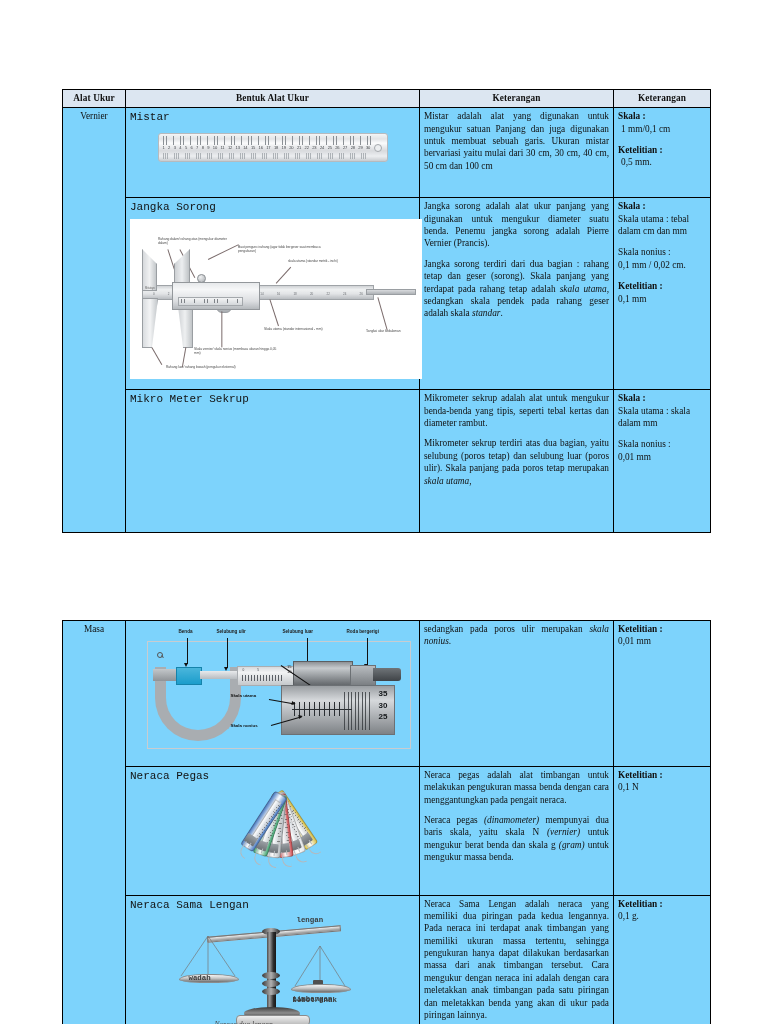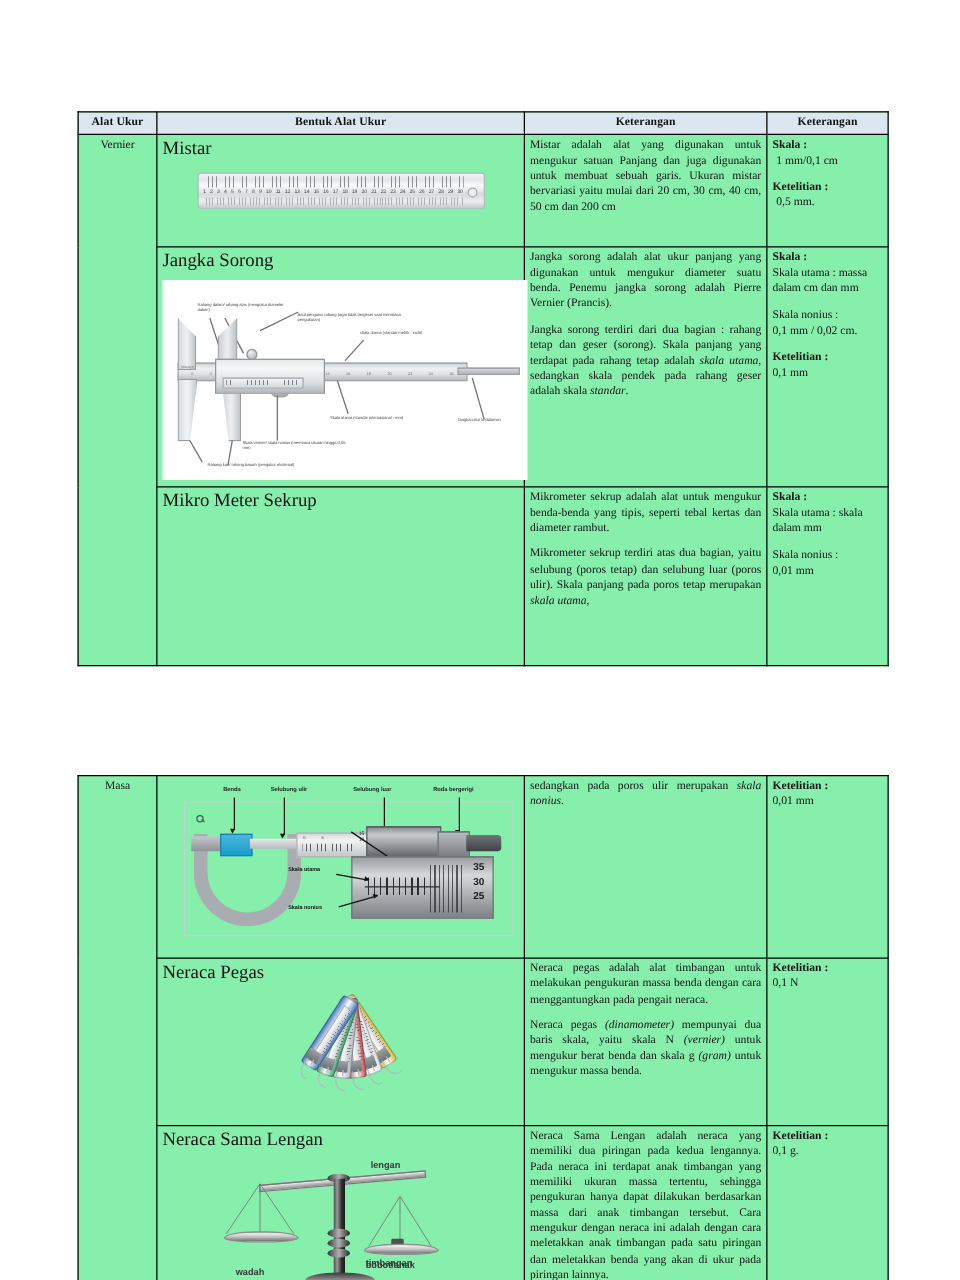--- a/index.html
+++ b/index.html
@@ -20,21 +20,21 @@
     left: 0; top: 0;
     width: 768px; height: 1024px;
     background: #fff;
   }
 
   
   table.doc-table {
     border-collapse: collapse;
     table-layout: fixed;
     position: absolute;
-    background: #86efac;
+    background: #7dd3fc;
   }
   table.doc-table td, table.doc-table th {
     border: 1px solid #000;
     vertical-align: top;
     padding: 2px 4px 3px 4px;
     font-size: 9.3px;
     line-height: 1.33;
   }
   th.hdr {
     background: #dce6f1;
@@ -45,21 +45,21 @@
     letter-spacing: .1px;
   }
   td.cat {
     text-align: center;
     vertical-align: middle;
     font-size: 9.4px;
   }
   td.shape { padding: 3px 4px 4px 5px; }
   td.ket   { text-align: justify; padding: 3px 5px 4px 5px; }
   td.tel   { font-size: 9.3px; padding: 3px 4px 4px 5px; }
-  .shape-title { font-size: 15px; margin-bottom: 2px; }
+  .shape-title { font-size: 11px; margin-bottom: 2px; font-family: Liberation Mono, monospace; }
   .b { font-weight: bold; }
   .i { font-style: italic; }
   p.para { margin: 0 0 8px 0; }
   p.para:last-child { margin-bottom: 0; }
   .tel-line { margin: 0; }
   .tel-gap { height: 9px; }
 
   
   #table-alat-ukur-1 { left: 62px; top: 89px; width: 648px; }
   
@@ -355,21 +355,21 @@
       rgba(60,60,60,.55) 0px, rgba(60,60,60,.55) 0.5px, transparent 0.5px, transparent 2.6px);
   }
 
   
   .fig-balance {
     width: 284px; height: 135px;
     margin: 2px auto 0 auto;
     position: relative;
   }
   .bal-label {
-    position: absolute; font-family: Liberation Sans, sans-serif;
+    position: absolute; font-family: Liberation Mono, monospace;
     font-size: 7.4px; font-weight: bold; color: #3a3a3a; white-space: nowrap;
   }
   .bal-caption {
     position: absolute; font-family: "Liberation Serif", serif;
     font-style: italic; font-size: 7.6px; color: #4a4a4a; white-space: nowrap;
   }
   .bal-beam {
     position: absolute; left: 76px; top: 17px; width: 132px; height: 3.5px;
     background: linear-gradient(to bottom,#efefef,#8b8b8b);
     transform: rotate(-5deg); transform-origin: 50% 50%;
@@ -466,21 +466,21 @@
                   <span>27</span>
                   <span>28</span>
                   <span>29</span>
                   <span>30</span>
                 </div>
               <div class="ruler-hole"></div>
             </div>
           </div>
         </td>
         <td class="ket">
-          <p class="para">Mistar adalah alat yang digunakan untuk mengukur satuan Panjang dan juga digunakan untuk membuat sebuah garis. Ukuran mistar bervariasi yaitu mulai dari 20 cm, 30 cm, 40 cm, 50 cm dan 200 cm</p>
+          <p class="para">Mistar adalah alat yang digunakan untuk mengukur satuan Panjang dan juga digunakan untuk membuat sebuah garis. Ukuran mistar bervariasi yaitu mulai dari 30 cm, 30 cm, 40 cm, 50 cm dan 100 cm</p>
         </td>
         <td class="tel">
           <p class="tel-line b">Skala :</p>
           <p class="tel-line" style="padding-left:3px">1 mm/0,1 cm</p>
           <div class="tel-gap"></div>
           <p class="tel-line b">Ketelitian :</p>
           <p class="tel-line" style="padding-left:3px">0,5 mm.</p>
         </td>
       </tr>
 
@@ -544,21 +544,21 @@
             <div class="cal-line" style="left:22px; top:128px; width:20px; transform:rotate(60deg);"></div>
             <div class="cal-line" style="left:56px; top:128px; width:20px; transform:rotate(100deg);"></div>
           </div>
         </td>
         <td class="ket">
           <p class="para">Jangka sorong adalah alat ukur panjang yang digunakan untuk mengukur diameter suatu benda. Penemu jangka sorong adalah Pierre Vernier (Prancis).</p>
           <p class="para">Jangka sorong terdiri dari dua bagian : rahang tetap dan geser (sorong). Skala panjang yang terdapat pada rahang tetap adalah <span class="i">skala utama</span>, sedangkan skala pendek pada rahang geser adalah skala <span class="i">standar</span>.</p>
         </td>
         <td class="tel">
           <p class="tel-line b">Skala :</p>
-          <p class="tel-line">Skala utama : massa dalam cm dan mm</p>
+          <p class="tel-line">Skala utama : tebal dalam cm dan mm</p>
           <div class="tel-gap"></div>
           <p class="tel-line">Skala nonius :</p>
           <p class="tel-line">0,1 mm / 0,02 cm.</p>
           <div class="tel-gap"></div>
           <p class="tel-line b">Ketelitian :</p>
           <p class="tel-line">0,1 mm</p>
         </td>
       </tr>
 
       <tr>
@@ -734,21 +734,21 @@
             <div class="bal-base2"></div>
 
             <div class="bal-strings" style="left:48px; top:22px;">
               <svg width="58" height="42" viewBox="0 0 58 42">
                 <line x1="29" y1="0" x2="2" y2="40" stroke="#777" stroke-width="0.7"></line>
                 <line x1="29" y1="0" x2="29" y2="40" stroke="#777" stroke-width="0.7"></line>
                 <line x1="29" y1="0" x2="56" y2="40" stroke="#777" stroke-width="0.7"></line>
               </svg>
             </div>
             <div class="bal-pan" style="left:48px; top:60px;"></div>
-            <div class="bal-label" style="left:58px; top:88px;text-align:right;">wadah</div>
+            <div class="bal-label" style="left:58px; top:60px;text-align:right;">wadah</div>
 
             <div class="bal-strings" style="left:160px; top:32px;">
               <svg width="58" height="42" viewBox="0 0 58 42">
                 <line x1="29" y1="0" x2="4" y2="40" stroke="#777" stroke-width="0.7"></line>
                 <line x1="29" y1="0" x2="29" y2="40" stroke="#777" stroke-width="0.7"></line>
                 <line x1="29" y1="0" x2="54" y2="40" stroke="#777" stroke-width="0.7"></line>
               </svg>
             </div>
             <div class="bal-weight" style="left:182px; top:66px;"></div>
             <div class="bal-pan" style="left:160px; top:70px;"></div>

